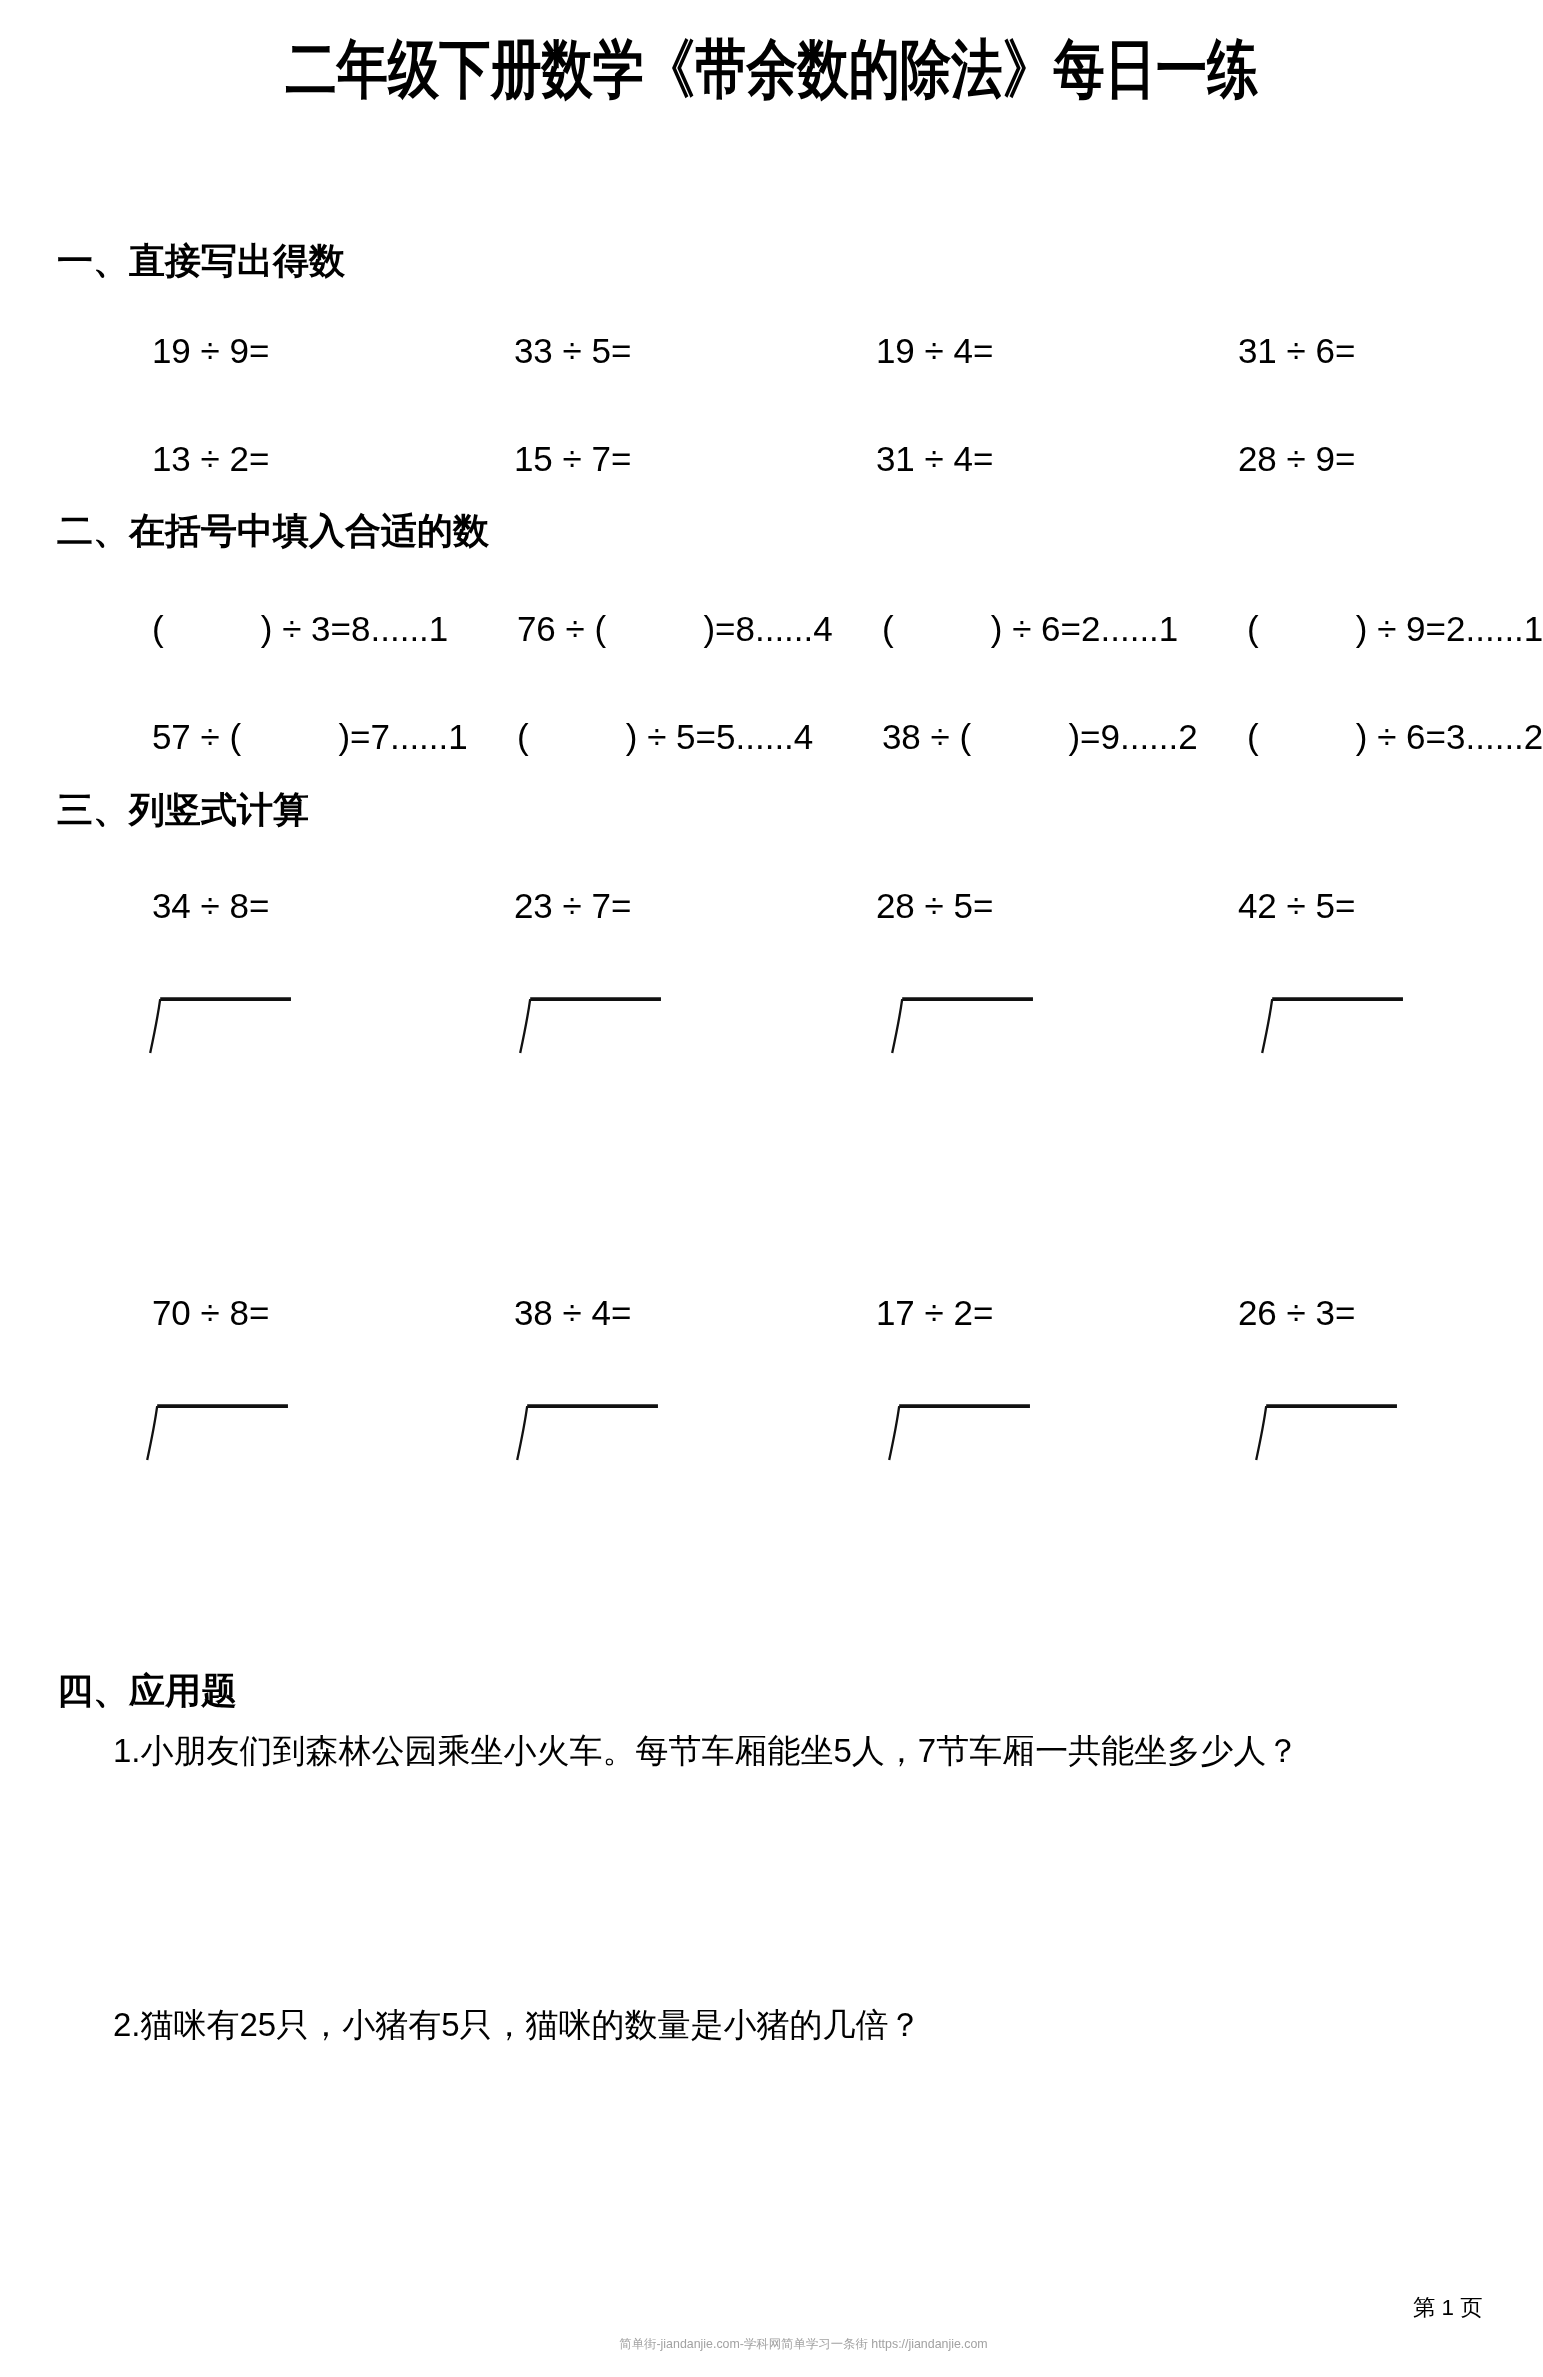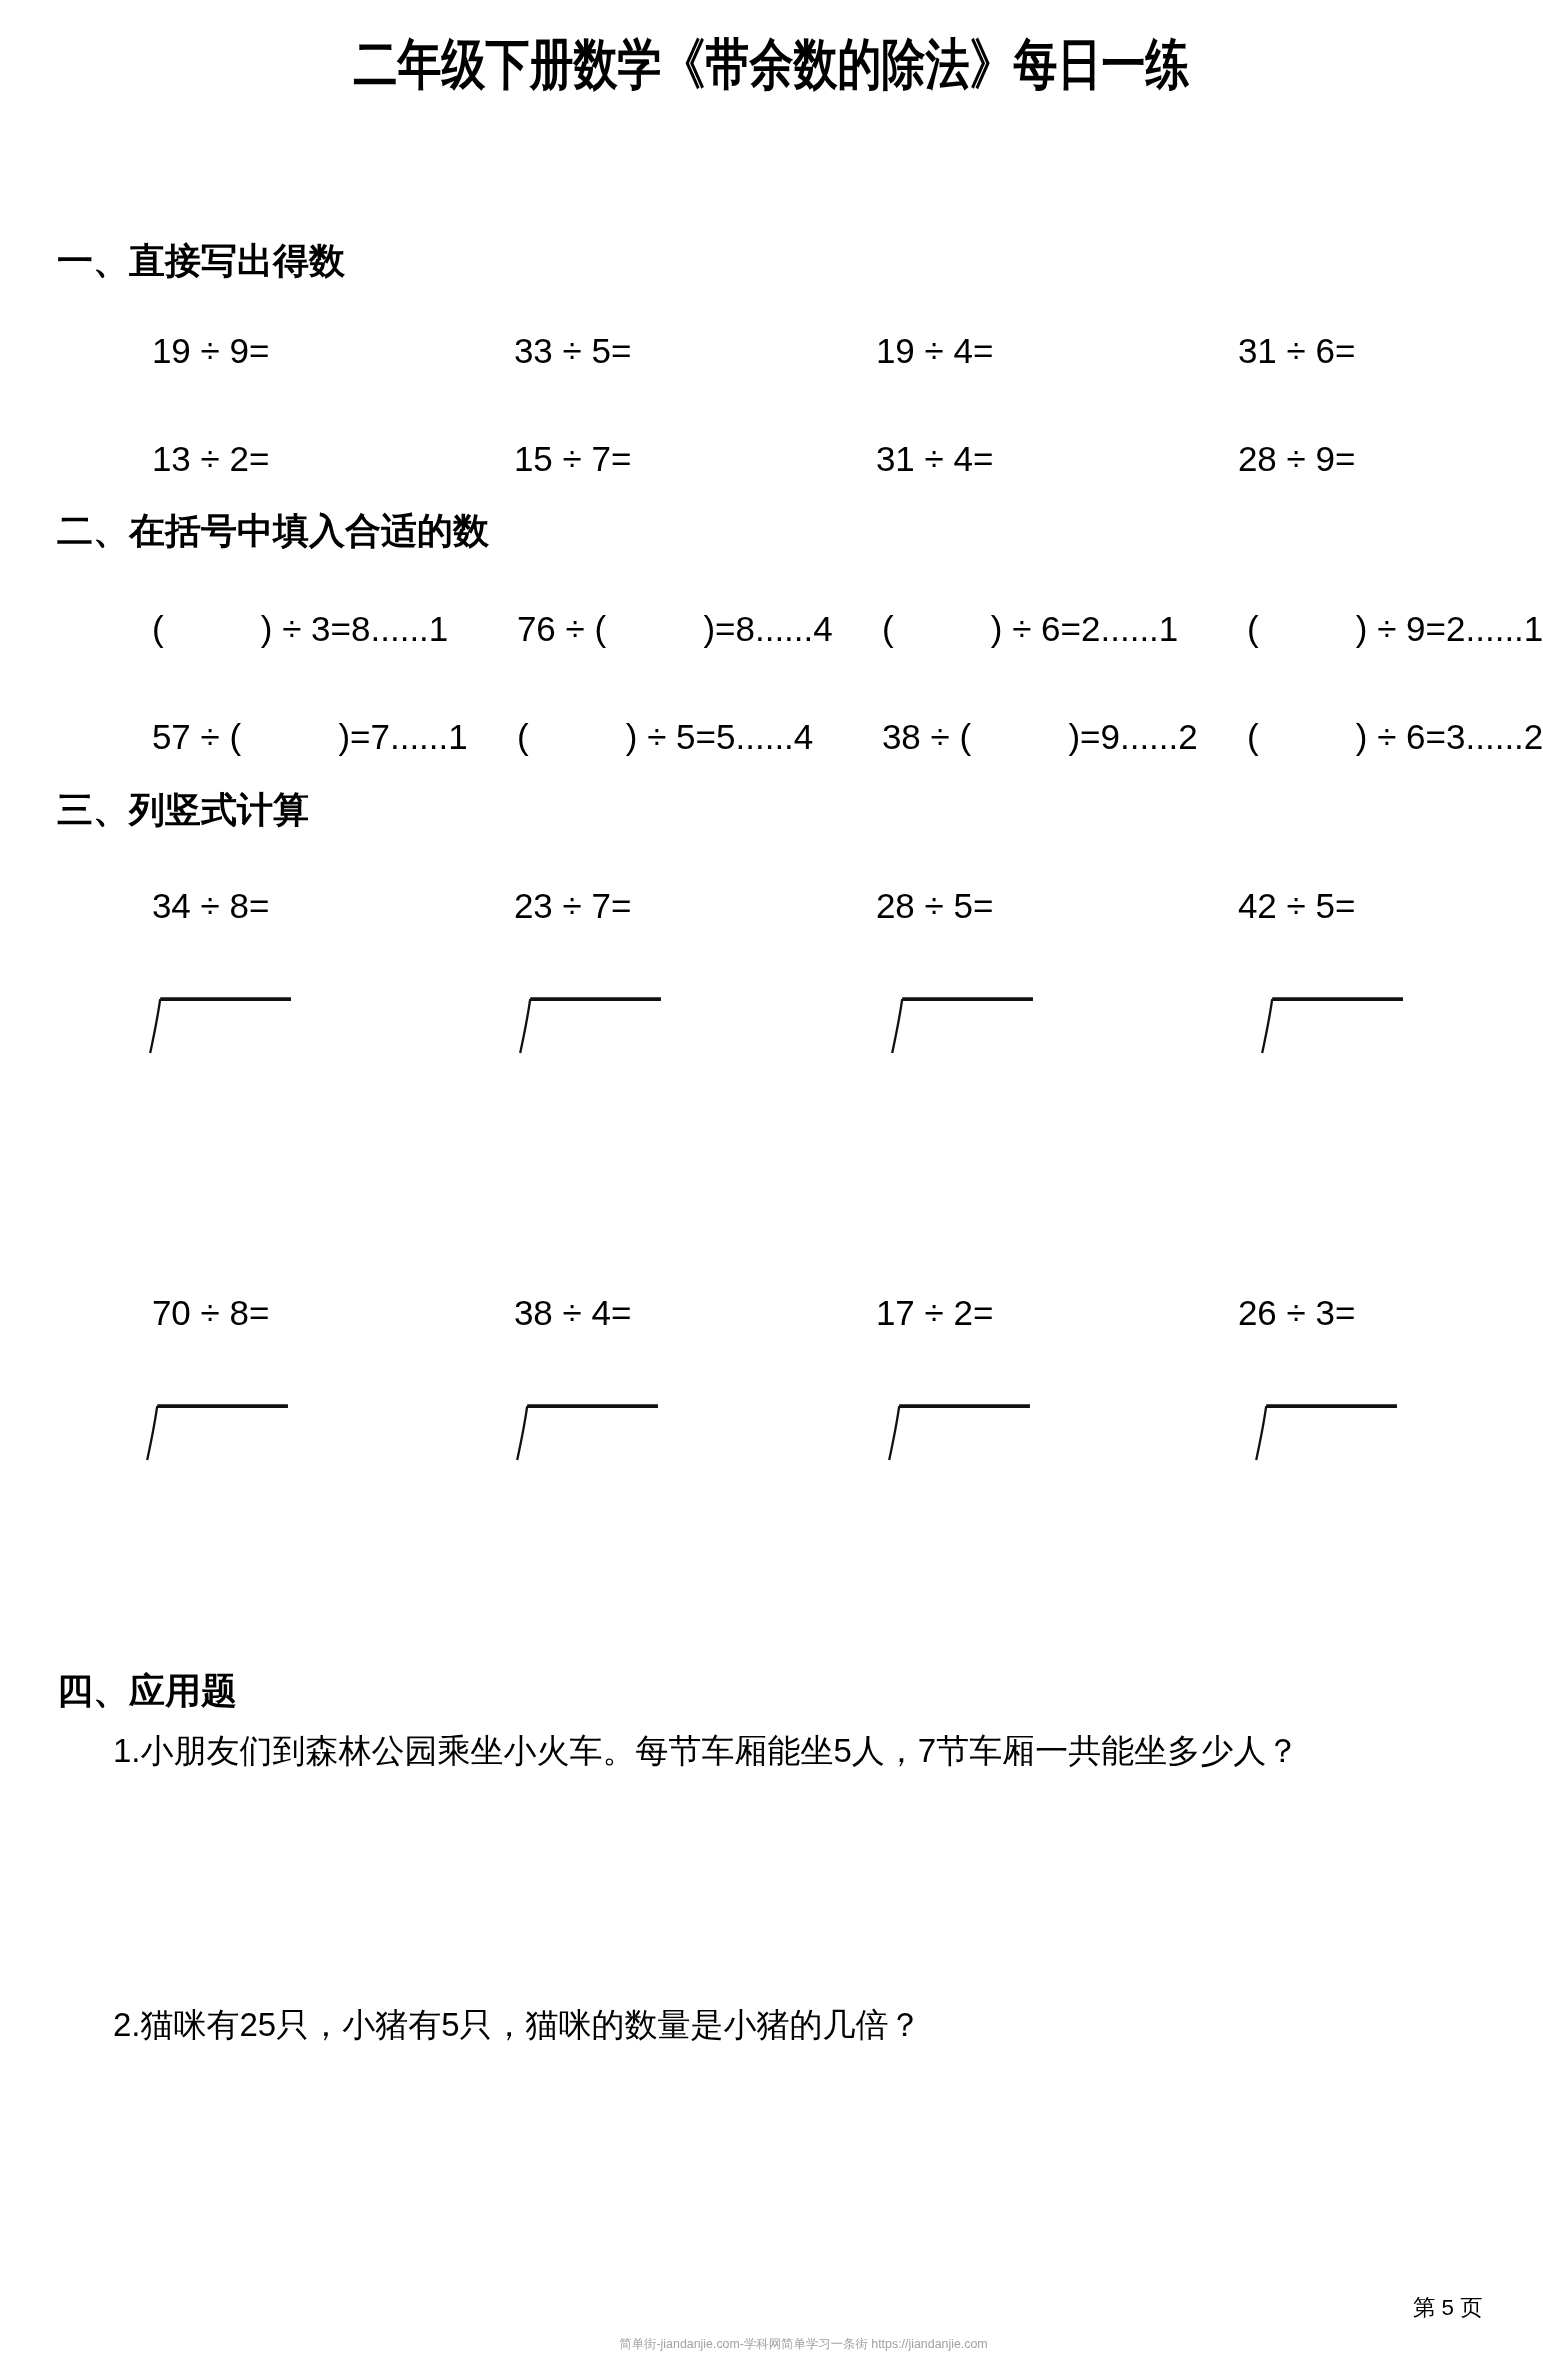--- a/index.html
+++ b/index.html
@@ -1,21 +1,21 @@
 <!DOCTYPE html>
 <html style="font-size:12.4px"><head>
 <meta charset="utf-8">
 <style>
   html,body{margin:0;padding:0;background:#ffffff;}
   body{width:1543px;height:2377px;position:relative;
        font-family:"Liberation Sans","DejaVu Sans",sans-serif;color:#000;}
   .page{position:absolute;inset:0;background:#fff;overflow:hidden;}
 
   .title{position:absolute;top:34px;left:0;width:100%;text-align:center;
-         font-size:55px;font-weight:700;line-height:1.1;white-space:nowrap;}
+         font-size:64px;font-weight:700;line-height:1.1;white-space:nowrap;}
   .title-inner{display:inline-block;transform:scaleX(0.80);transform-origin:50% 50%;}
 
   .fields{position:absolute;top:164px;left:229px;font-size:36px;font-weight:700;
           white-space:nowrap;line-height:1.2;}
   .blank{display:inline-block;width:249px;height:31px;border-bottom:3.9px solid #000;
          vertical-align:-6.2px;margin-left:10.8px;margin-right:12.4px;}
   .blank:last-child{margin-right:0;}
 
   .sec-title{position:absolute;left:57px;font-size:36px;font-weight:700;white-space:nowrap;}
   .st1{top:237px;text-align:right;} .st2{top:507px;} .st3{top:786px;text-align:center;} .st4{top:1667px;text-align:right;}
@@ -106,17 +106,17 @@
     </svg>
   <svg class="bracket b4b" viewBox="0 0 190 78">
       <path d="M14 4 H184" stroke="#111" stroke-width="5" fill="none"></path>
       <path d="M14 4 C11 26 7 46 1 74" stroke="#111" stroke-width="3" fill="none"></path>
     </svg>
 
   <div class="sec-title st4">四、应用题</div>
   <div class="problem p1">1.小朋友们到森林公园乘坐小火车。每节车厢能坐5人，7节车厢一共能坐多少人？</div>
   <div class="problem p2">2.猫咪有25只，小猪有5只，猫咪的数量是小猪的几倍？</div>
 
-  <div class="page-num">第 5 页</div>
+  <div class="page-num">第 1 页</div>
   <div class="watermark">简单街-jiandanjie.com-学科网简单学习一条街 https://jiandanjie.com</div>
 
 </div>
 
 
 </body></html>

